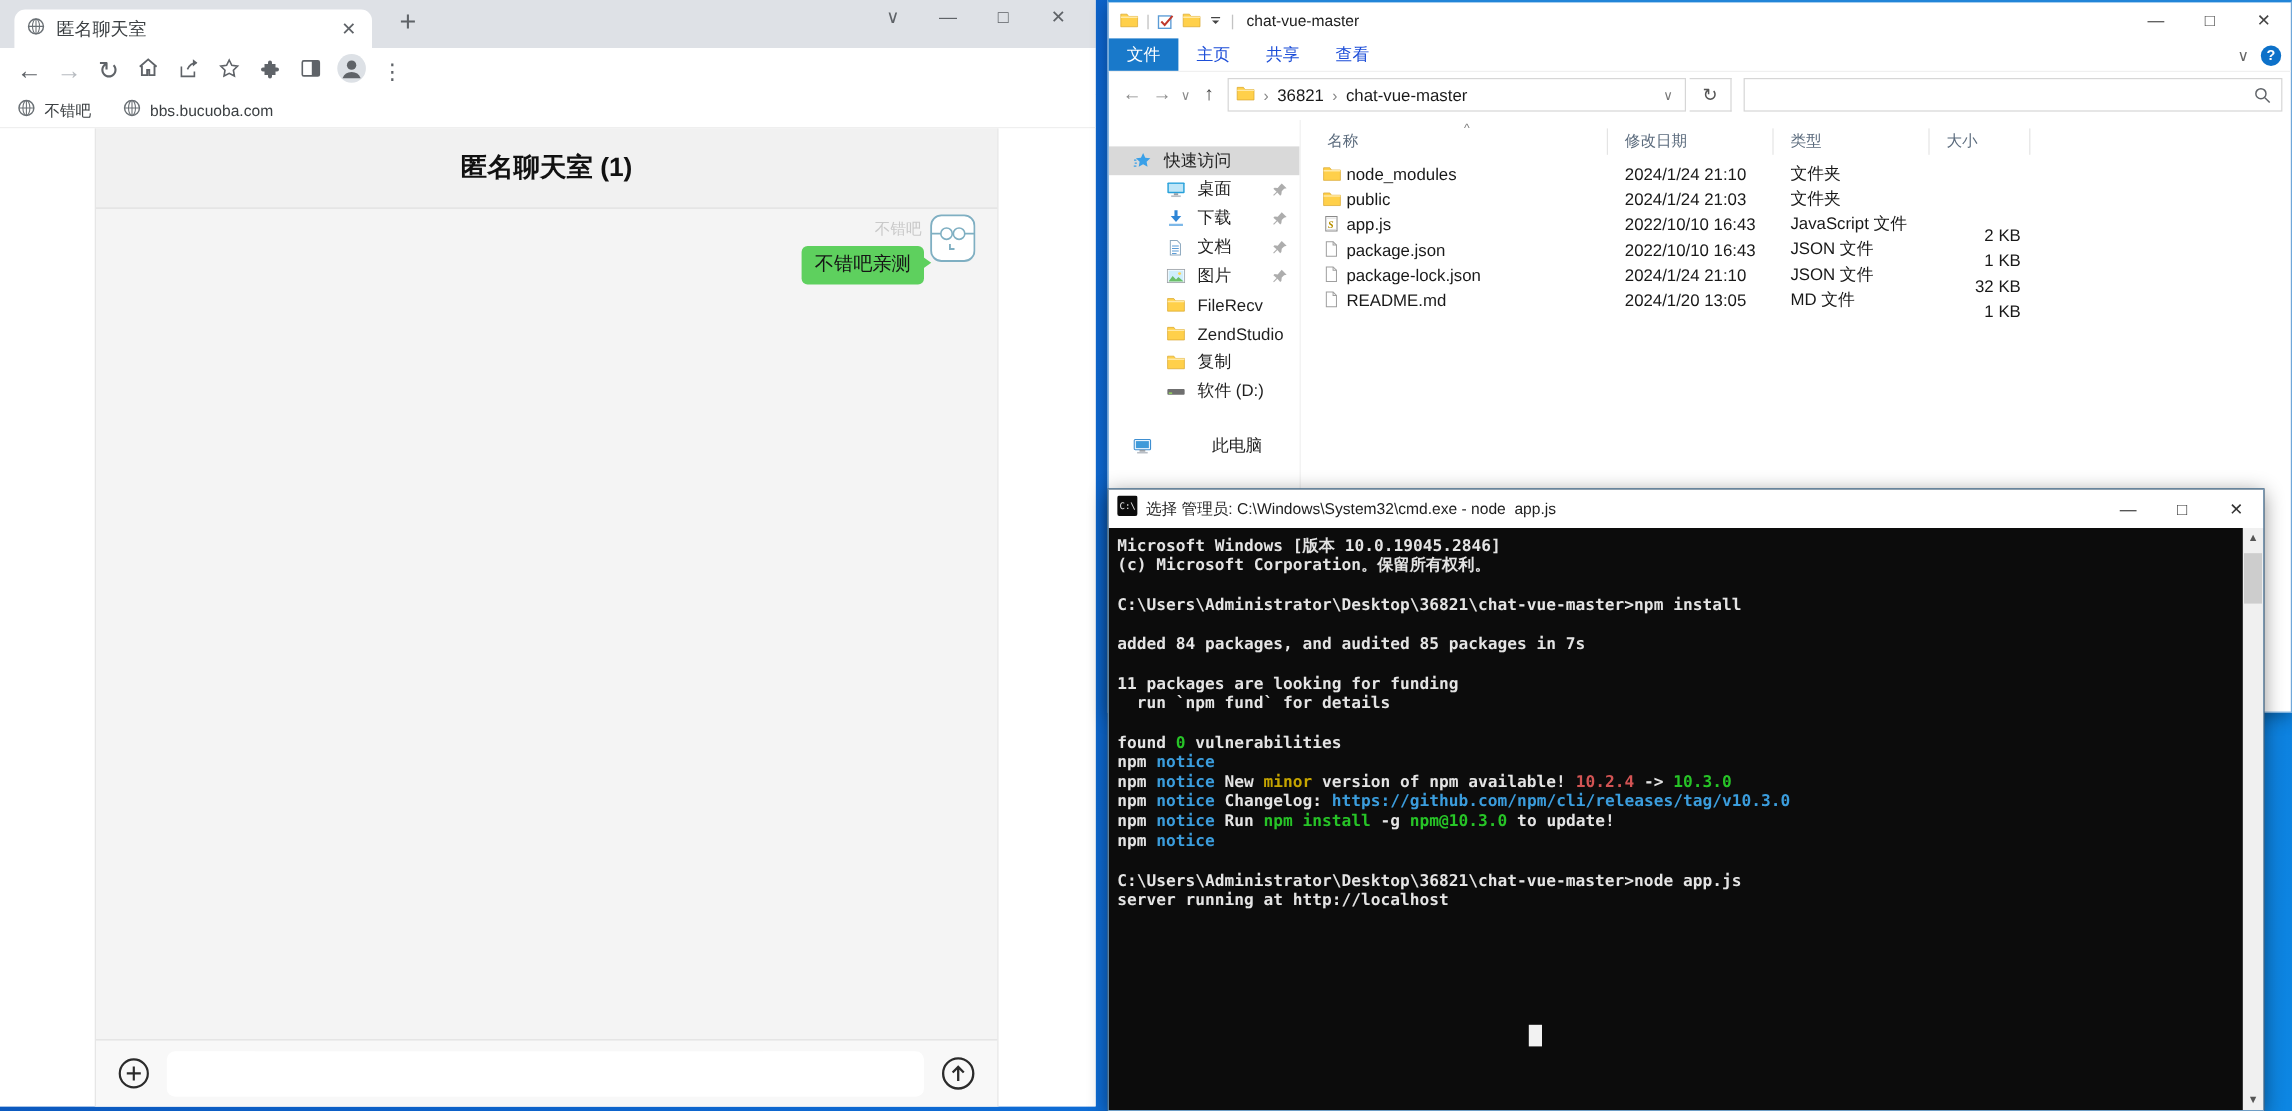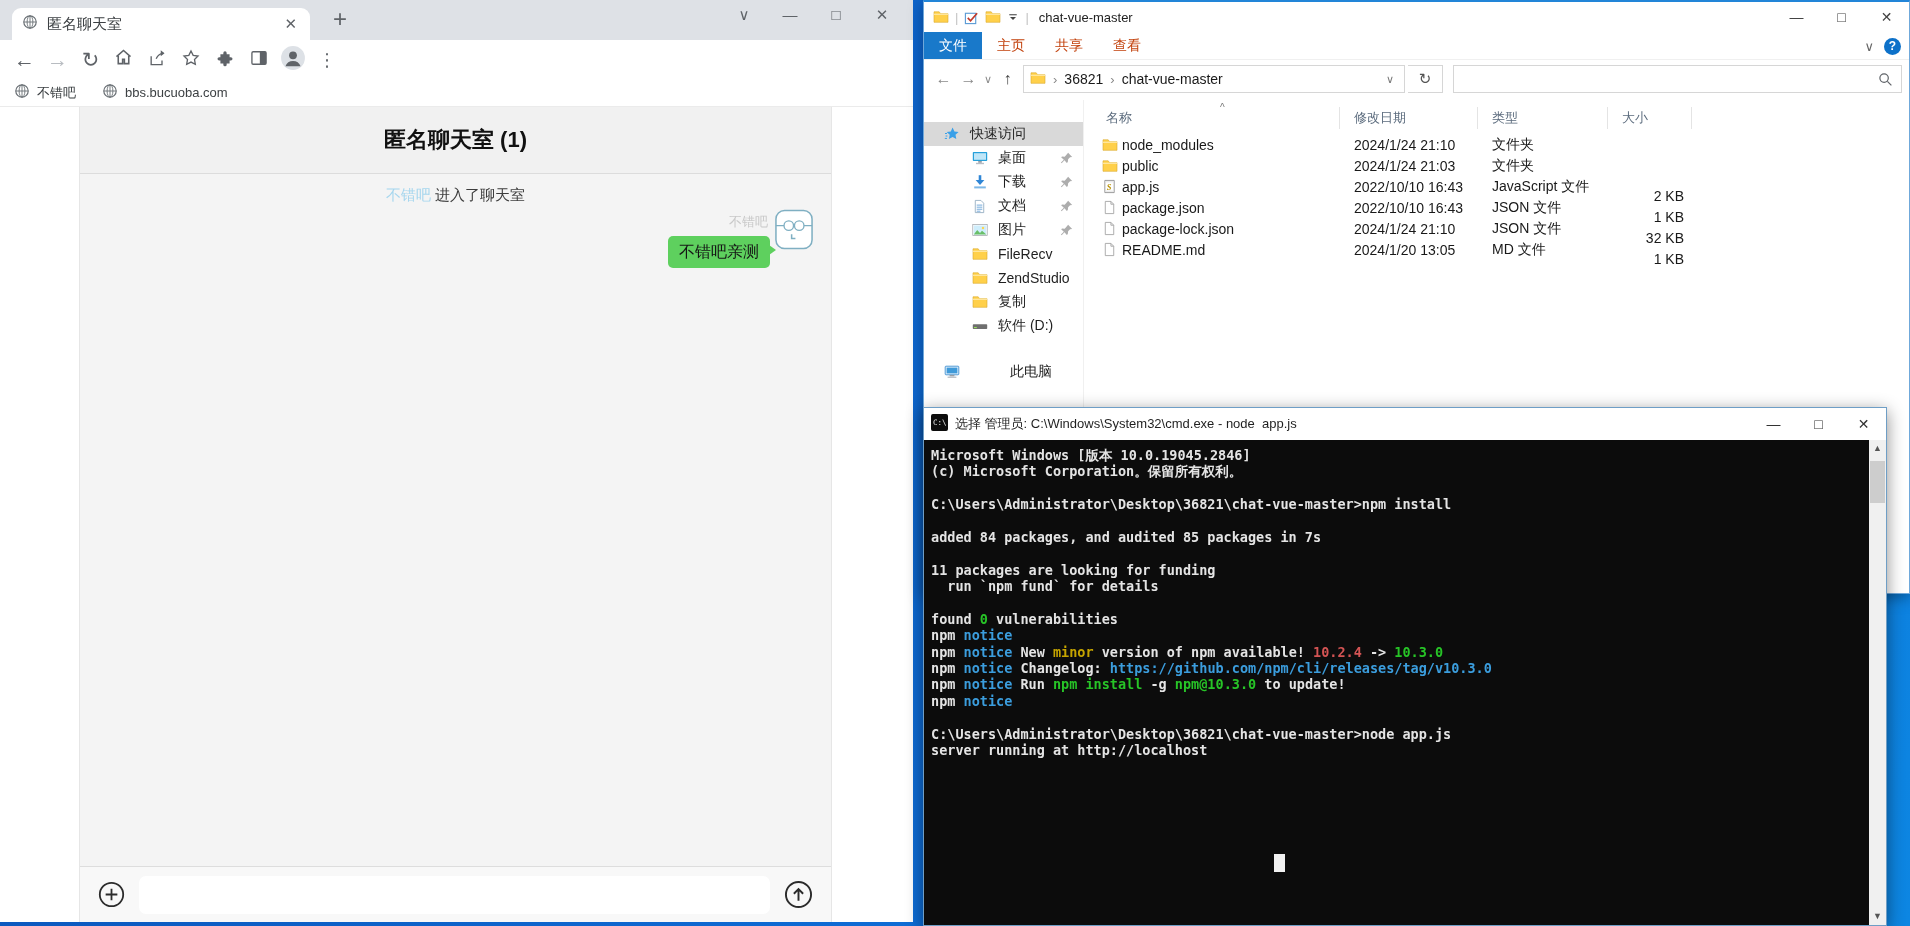--- a/index.html
+++ b/index.html
@@ -64,21 +64,21 @@
             border:1px solid #6fa8da;border-top:2px solid #2285d8;
             box-shadow:0 4px 14px rgba(0,0,0,.35);}
   .ex-titlebar{height:30px;display:flex;align-items:center;padding:0 0 0 9px;font-size:13px;}
   .qat{display:flex;align-items:center;}
   .qat > *{margin-right:6px;display:flex;align-items:center;}
   .qat-sep{color:#c3c3c3;font-size:13px;}
   .ex-title{margin-left:4px;color:#222;font-size:13px;}
   .ex-ctl{margin-left:auto;display:flex;}
   .exc{width:45px;height:29px;text-align:center;line-height:29px;font-size:14px;color:#444;}
   .ribbon{height:28px;display:flex;align-items:stretch;border-bottom:1px solid #f0f0f0;position:relative;}
-  .rtab{padding:0 15px;display:flex;align-items:center;font-size:14px;color:#c2410c;}
+  .rtab{padding:0 15px;display:flex;align-items:center;font-size:14px;color:#1d4ed8;}
   .rtab.active{background:#1979ca;color:#fff;}
   .ribbon-right{position:absolute;right:8px;top:0;height:28px;display:flex;align-items:center;}
   .ribbon-chevron{color:#666;font-size:13px;margin-right:10px;}
   .helpdot{width:17px;height:17px;border-radius:50%;background:#0d71c9;color:#fff;font-size:12px;
            font-weight:bold;text-align:center;line-height:17px;}
   .addressrow{height:38px;display:flex;align-items:center;padding:0 7px;}
   .ex-nav{width:25px;text-align:center;font-size:16px;color:#8a8a8a;}
   .ex-nav.up{color:#444;}
   .ex-nav.tiny{font-size:11px;width:14px;}
   .addressbox{width:382px;height:28px;border:1px solid #d6d6d6;display:flex;align-items:center;
@@ -224,24 +224,20 @@
     <span class="bookmark-label">bbs.bucuoba.com</span>
   </div>
 </div>
 
     <div class="page">
       <div class="chat">
         <div class="chat-header">
           <span class="chat-title">匿名聊天室 (1)</span>
         </div>
         <div class="chat-body">
-          <div class="sysmsg">
-            <span class="sys-user">不错吧</span>
-            <span>进入了聊天室</span>
-          </div>
           <div class="msg-right">
             <div class="msg-col">
               <div class="msg-name">不错吧</div>
               <div class="bubble">
                 <span>不错吧亲测</span>
                 <span class="bubble-arrow"></span>
               </div>
             </div>
             <span class="ico-chatavatar"><svg viewBox="0 0 40 42" width="38" height="41">
                   <rect x="1" y="1" width="38" height="40" rx="9" fill="#fff" stroke="#7fafc2" stroke-width="1.6"></rect>

